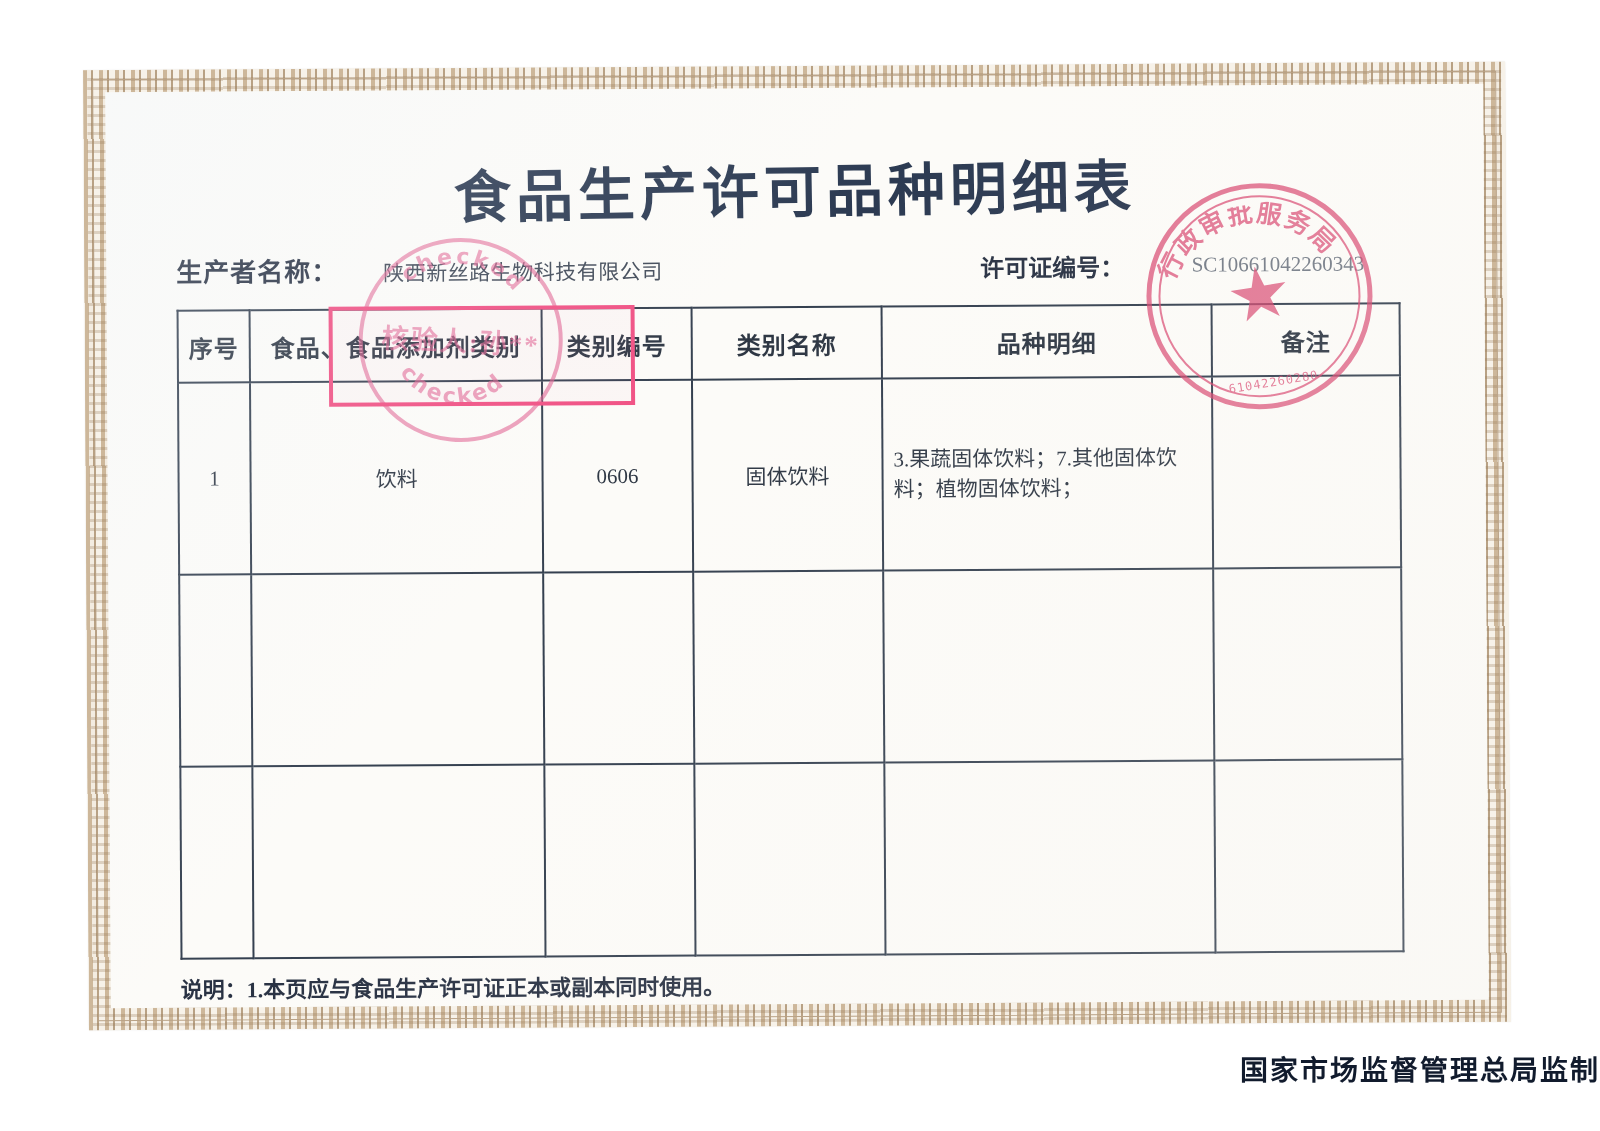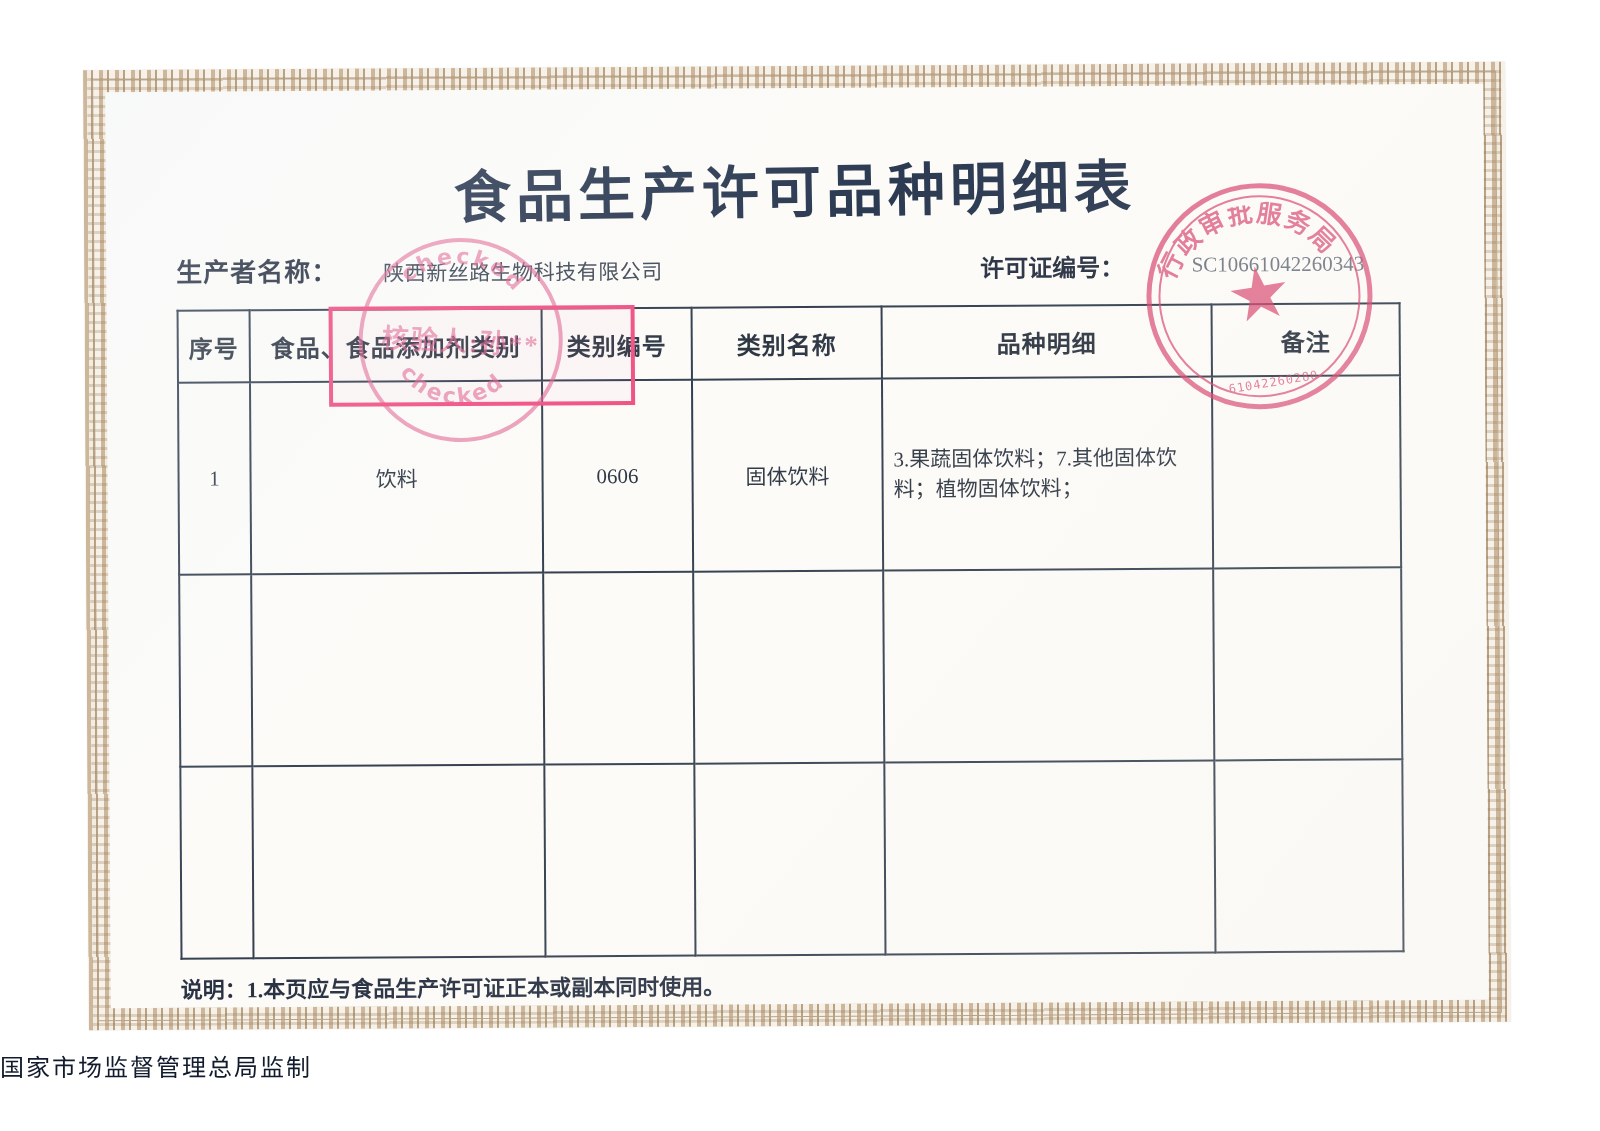--- a/index.html
+++ b/index.html
@@ -189,23 +189,23 @@
     line-height: 1.75;
   }
   .notes .n2 { margin-left: 44px; }
 
   
   .footer-text {
     position: absolute;
     left: 0;
     right: 0;
     top: 1048px;
-    text-align: left;
-    font-size: 24px;
-    font-weight: 400;
+    text-align: right;
+    font-size: 28px;
+    font-weight: 700;
     letter-spacing: 2px;
     color: #111b2d;
   }
 
   
   .seal {
     position: absolute;
     right: 112px;
     top: 98px;
     width: 216px;

